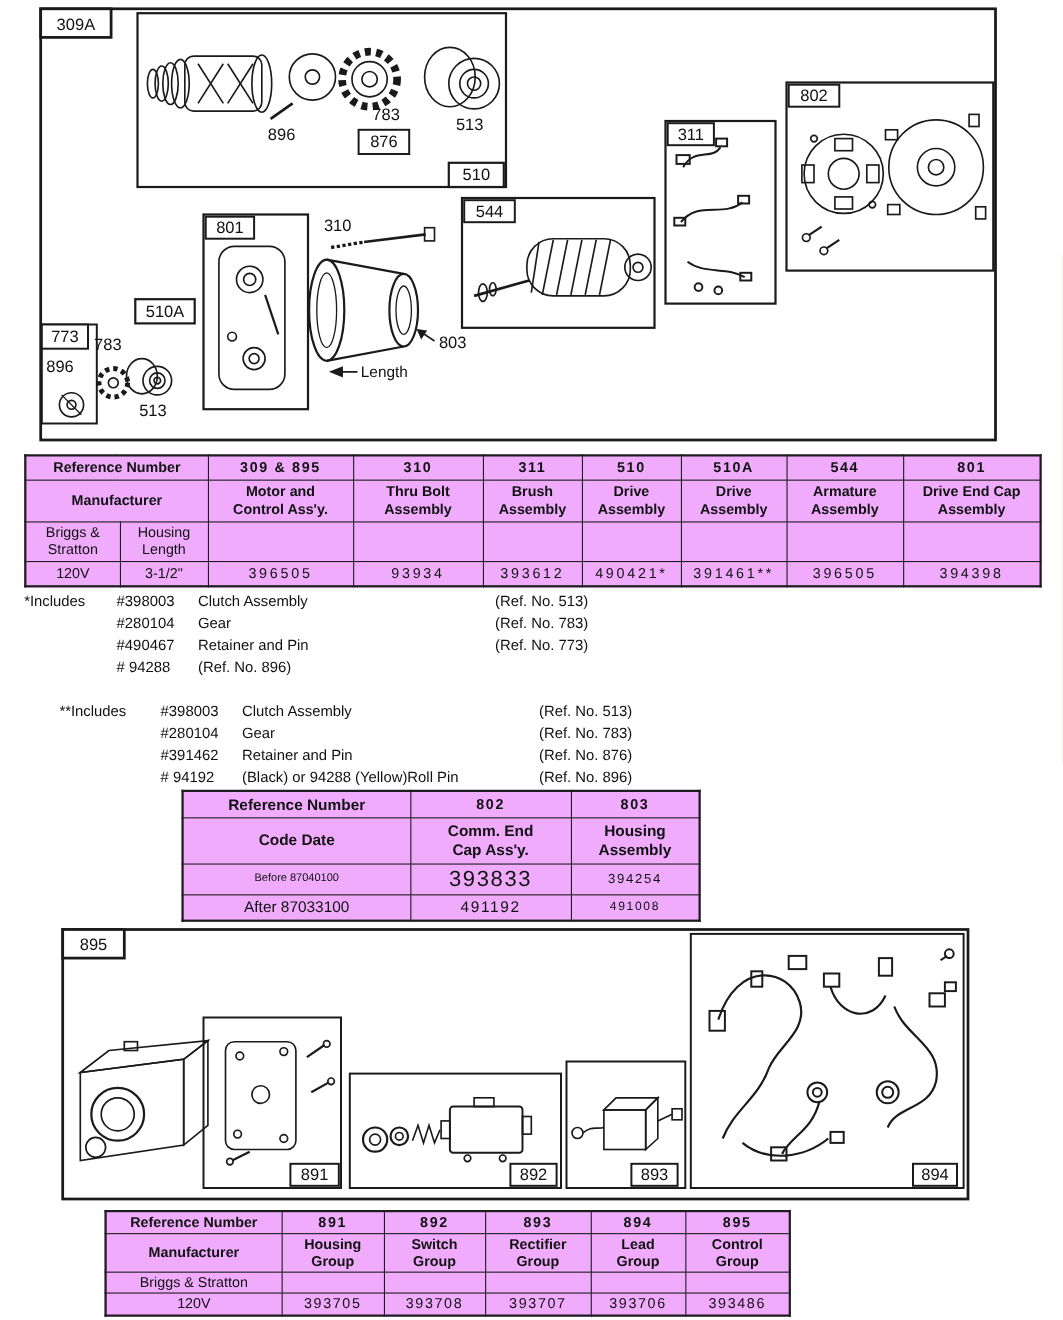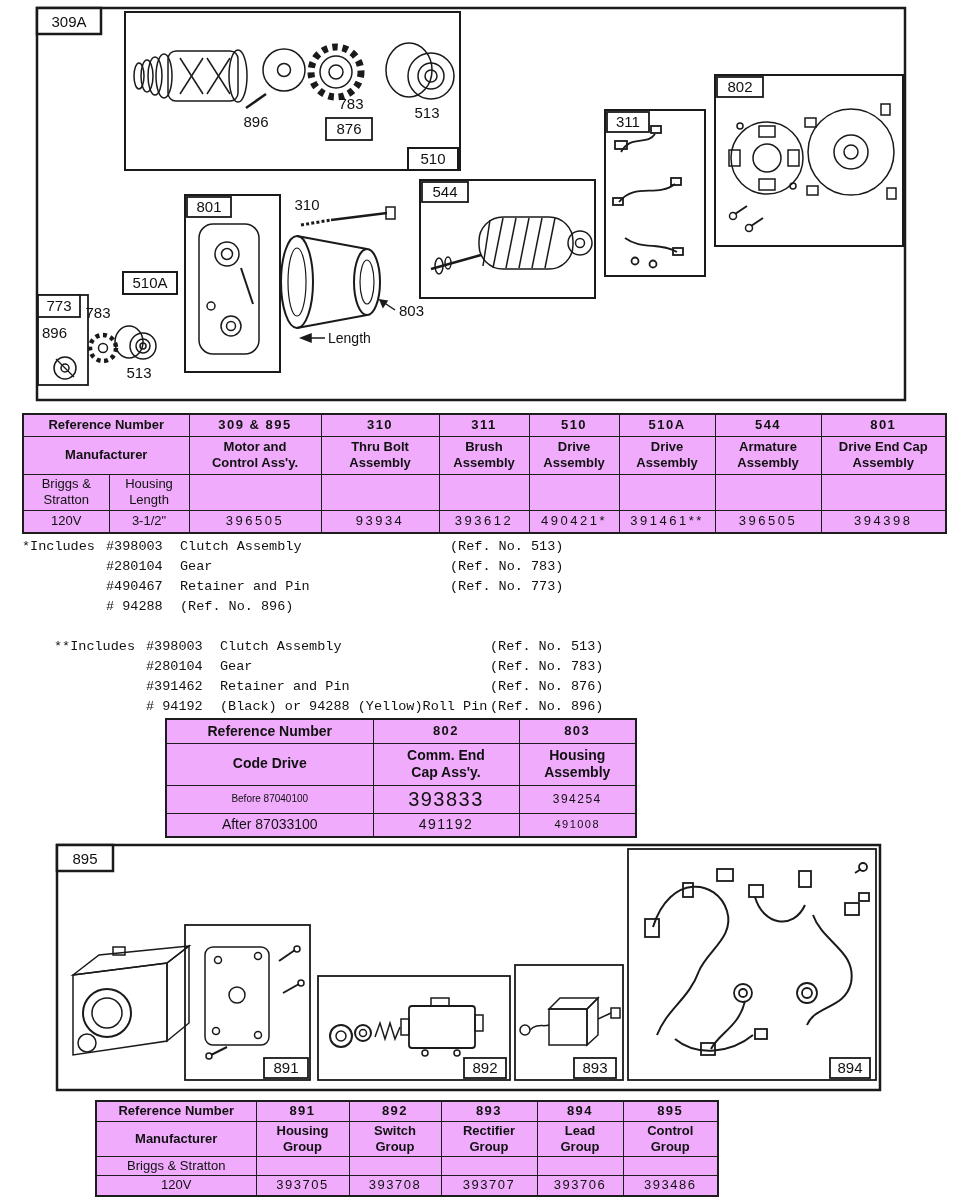--- a/index.html
+++ b/index.html
@@ -10,21 +10,21 @@
   svg .lbl{text-anchor:middle;}
   svg .small{font-size:14px;}
   .t{position:absolute;border-collapse:collapse;background:#f0abfc;border:2px solid #1d1d1d;table-layout:fixed;}
   .t td{border:1px solid #1d1d1d;padding:1px 3px;font-size:13px;text-align:center;vertical-align:middle;line-height:1.25;}
   .b{font-weight:bold;}
   .pre{white-space:pre-line;}
   .sp1{letter-spacing:1.5px;}
   .sp2{letter-spacing:2.5px;}
   .vbot{vertical-align:bottom;}
   .notes{position:absolute;font-size:13.5px;line-height:20px;}
-  .note-row{display:flex;font-family:Liberation Mono, monospace;}
+  .note-row{display:flex;}
   .n-prefix1{width:84px;}
   .n-prefix2{width:92px;}
   .n-part{width:74px;}
   .n-desc{width:270px;}
 </style>
 </head>
 <body>
 
 <div class="page">
 
@@ -320,21 +320,21 @@
         <col style="width:146px">
         <col style="width:117px">
       </colgroup>
     <tbody>
         <tr style="height:24px">
       <td class="b" style="font-size:14px">Reference Number</td>
       <td class="b sp1">802</td>
       <td class="b sp1">803</td>
     </tr>
     <tr style="height:42px">
-      <td class="b vbot" style="font-size:14px">Code Drive</td>
+      <td class="b vbot" style="font-size:14px">Code Date</td>
       <td class="b pre" style="font-size:14px">Comm. End
 Cap Ass'y.</td>
       <td class="b pre" style="font-size:14px">Housing
 Assembly</td>
     </tr>
     <tr style="height:24px">
       <td style="font-size:10px">Before 87040100</td>
       <td class="sp1" style="font-size:20px">393833</td>
       <td class="sp1" style="font-size:12px">394254</td>
     </tr>

